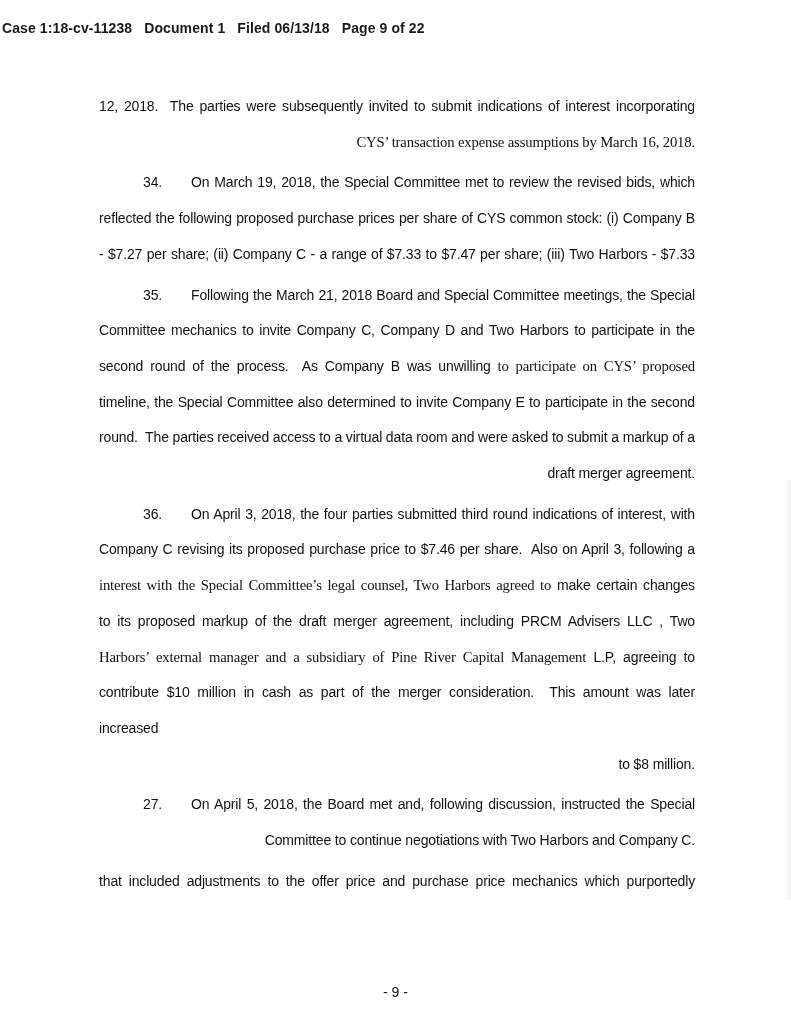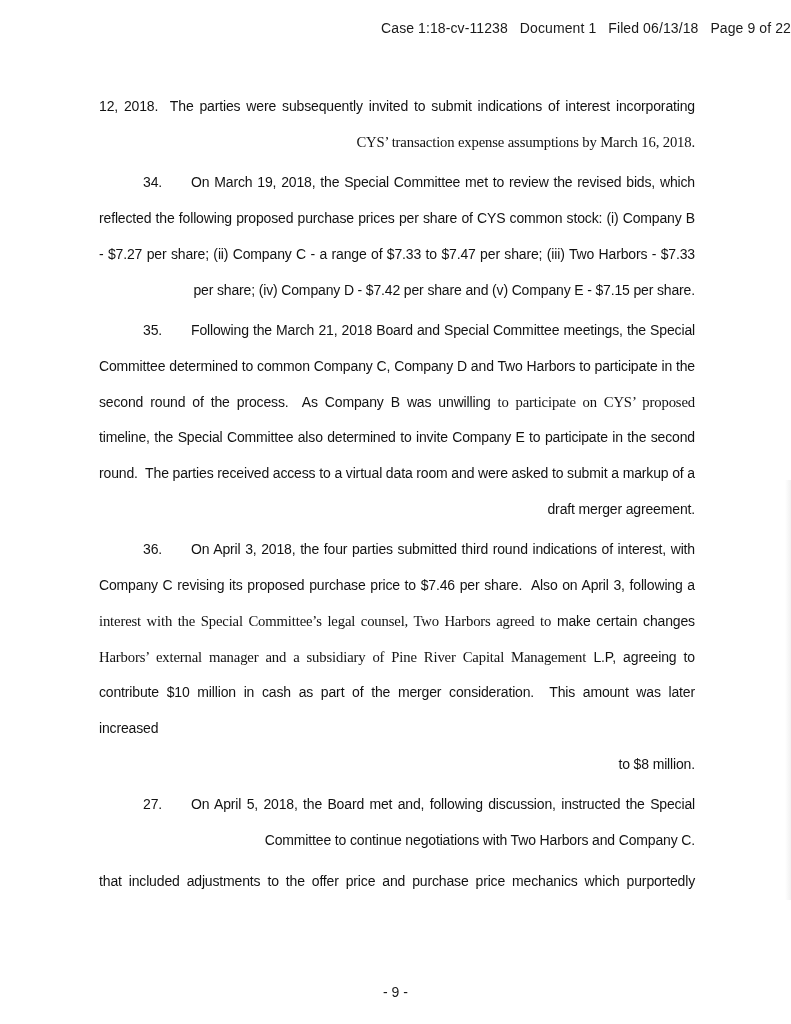--- a/index.html
+++ b/index.html
@@ -7,27 +7,28 @@
     position:relative;
     width:791px;height:1024px;
     background:#ffffff;
     margin:0 auto;
     overflow:hidden;
     font-family:"Liberation Sans","DejaVu Sans",sans-serif;
     color:#141414;
   }
   .stamp-header{
     position:absolute;
-    top:21px;left:8px;right:0;
-    text-align:right;
+    top:21px;left:2px;right:0;
+    text-align:left;
     font-size:14px;
     line-height:14px;
     white-space:pre;
     letter-spacing:0.1px;
     color:#1a1a1a;
+    font-weight:bold;
   }
   .doc-body{
     position:absolute;
     top:84px;
     left:94px;
     width:606px;
   }
   .paragraph{margin:5px;padding:0;}
   .text-line{
     font-size:14px;
@@ -71,34 +72,34 @@
 
   <div class="doc-body">
       <div class="paragraph">
         <div class="text-line justified"><span class="sans">12, 2018.&nbsp; The parties were subsequently invited to submit indications of interest incorporating</span></div>
         <div class="text-line"><span class="serif">CYS’ transaction expense assumptions by March 16, 2018.</span></div>
       </div>
       <div class="paragraph">
         <div class="text-line justified first-line"><span class="para-num sans">34.</span><span class="num-tab"></span><span class="sans">On March 19, 2018, the Special Committee met to review the revised bids, which</span></div>
         <div class="text-line justified"><span class="sans">reflected the following proposed purchase prices per share of CYS common stock: (i) Company B</span></div>
         <div class="text-line justified"><span class="sans">- $7.27 per share; (ii) Company C - a range of $7.33 to $7.47 per share; (iii) Two Harbors - $7.33</span></div>
-        <div class="text-line"><span class="sans">per share; (iv) Company D - $7.42 per share and (v) Company E - $7.15 per share.</span></div>
       </div>
       <div class="paragraph">
         <div class="text-line justified first-line"><span class="para-num sans">35.</span><span class="num-tab"></span><span class="sans">Following the March 21, 2018 Board and Special Committee meetings, the Special</span></div>
-        <div class="text-line justified"><span class="sans">Committee determined to common Company C, Company D and Two Harbors to participate in the</span></div>
+        <div class="text-line justified"><span class="sans">Committee mechanics to invite Company C, Company D and Two Harbors to participate in the</span></div>
         <div class="text-line justified"><span class="sans">second round of the process.&nbsp; As Company B was unwilling</span><span class="serif"> to participate on CYS’ proposed</span></div>
         <div class="text-line justified"><span class="sans">timeline, the Special Committee also determined to invite Company E to participate in the second</span></div>
         <div class="text-line justified"><span class="sans">round.&nbsp; The parties received access to a virtual data room and were asked to submit a markup of a</span></div>
         <div class="text-line"><span class="sans">draft merger agreement.</span></div>
       </div>
       <div class="paragraph">
         <div class="text-line justified first-line"><span class="para-num sans">36.</span><span class="num-tab"></span><span class="sans">On April 3, 2018, the four parties submitted third round indications of interest, with</span></div>
         <div class="text-line justified"><span class="sans">Company C revising its proposed purchase price to $7.46 per share.&nbsp; Also on April 3, following a</span></div>
         <div class="text-line justified"><span class="serif">interest with the Special Committee’s legal counsel, Two Harbors agreed to</span><span class="sans"> make certain changes</span></div>
+        <div class="text-line justified"><span class="sans">to its proposed markup of the draft merger agreement, including PRCM Advisers LLC , Two</span></div>
         <div class="text-line justified"><span class="serif">Harbors’ external manager and a subsidiary of Pine River Capital Management</span><span class="sans"> L.P, agreeing to</span></div>
         <div class="text-line justified"><span class="sans">contribute $10 million in cash as part of the merger consideration.&nbsp; This amount was later increased</span></div>
         <div class="text-line"><span class="sans">to $8 million.</span></div>
       </div>
       <div class="paragraph">
         <div class="text-line justified first-line"><span class="para-num sans">27.</span><span class="num-tab"></span><span class="sans">On April 5, 2018, the Board met and, following discussion, instructed the Special</span></div>
         <div class="text-line"><span class="sans">Committee to continue negotiations with Two Harbors and Company C.</span></div>
       </div>
       <div class="paragraph">
         <div class="text-line justified"><span class="sans">that included adjustments to the offer price and purchase price mechanics which purportedly</span></div>

